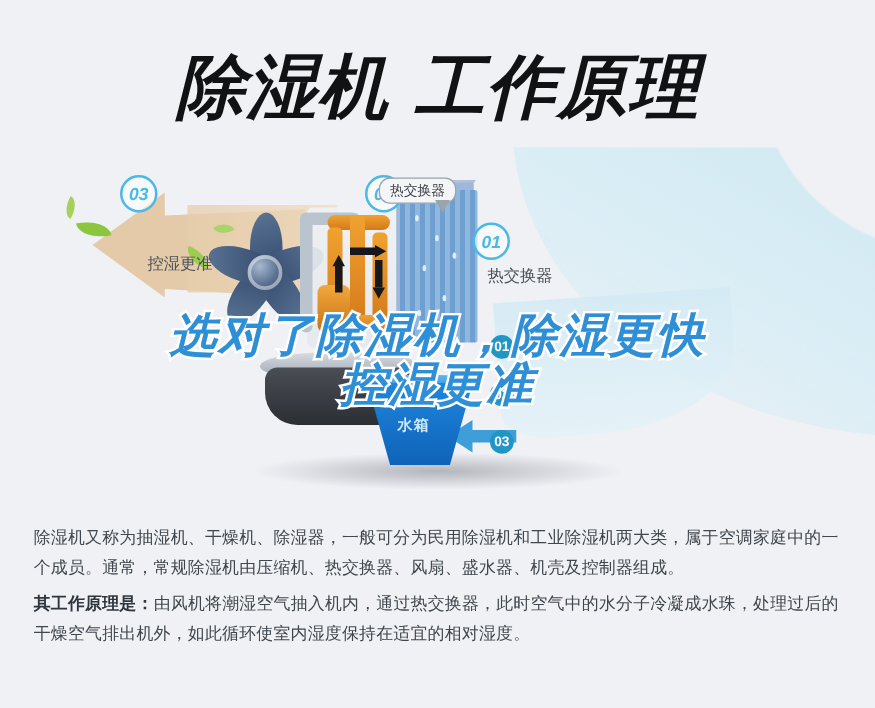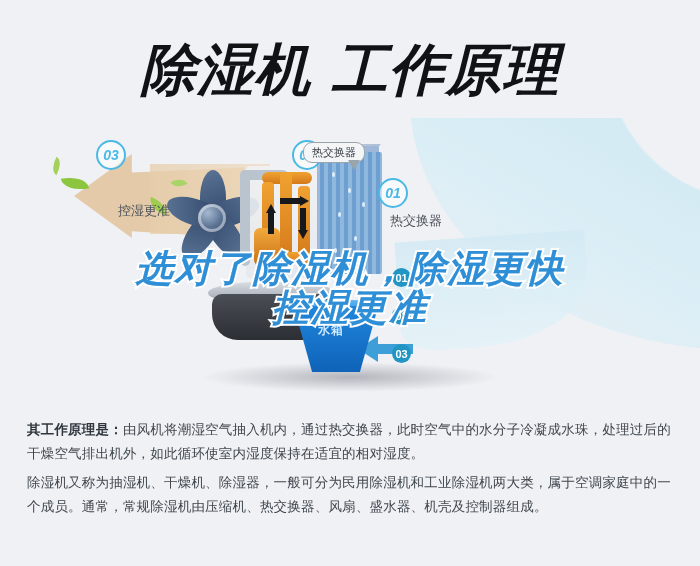--- a/index.html
+++ b/index.html
@@ -146,21 +146,21 @@
     position:absolute;left:290px;top:188px;width:92px;height:66px;
     background:linear-gradient(180deg,#1f86dd,#0f63b8);
     clip-path:polygon(4% 0%,96% 0%,76% 100%,24% 100%);
   }
   .tank-lip{
     position:absolute;left:286px;top:182px;width:100px;height:16px;
     background:linear-gradient(180deg,#5cb3ef,#2b8fe0);
     border-radius:50%/70%;
   }
   .tank-label{
-    position:absolute;left:318px;top:204px;width:60px;color:#cfe9ff;
+    position:absolute;left:318px;top:214px;width:60px;color:#cfe9ff;
     font-size:12px;font-weight:bold;letter-spacing:1px;
   }
   .shadow{
     position:absolute;left:200px;top:244px;width:300px;height:30px;
     background:radial-gradient(ellipse at center,rgba(60,66,78,.34),rgba(60,66,78,0) 70%);
   }
 
   
   .badge{
     position:absolute;border-radius:50%;
@@ -314,17 +314,17 @@
     </div>
     <div class="wm-line">
       <span class="wm-wrap">
         <span>控湿更准</span>
         <span class="wm-fill">控湿更准</span>
       </span>
     </div>
   </div>
 
   <div class="copy">
+    <p>除湿机又称为抽湿机、干燥机、除湿器，一般可分为民用除湿机和工业除湿机两大类，属于空调家庭中的一个成员。通常，常规除湿机由压缩机、热交换器、风扇、盛水器、机壳及控制器组成。</p>
     <p><span class="strong">其工作原理是：</span><span>由风机将潮湿空气抽入机内，通过热交换器，此时空气中的水分子冷凝成水珠，处理过后的干燥空气排出机外，如此循环使室内湿度保持在适宜的相对湿度。</span></p>
-    <p>除湿机又称为抽湿机、干燥机、除湿器，一般可分为民用除湿机和工业除湿机两大类，属于空调家庭中的一个成员。通常，常规除湿机由压缩机、热交换器、风扇、盛水器、机壳及控制器组成。</p>
   </div>
 
 </div>
 
 </body></html>

